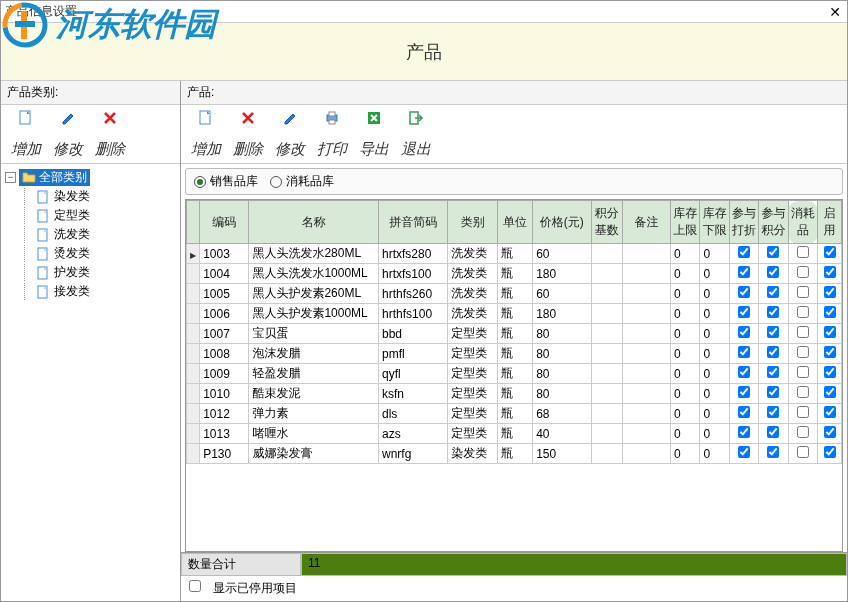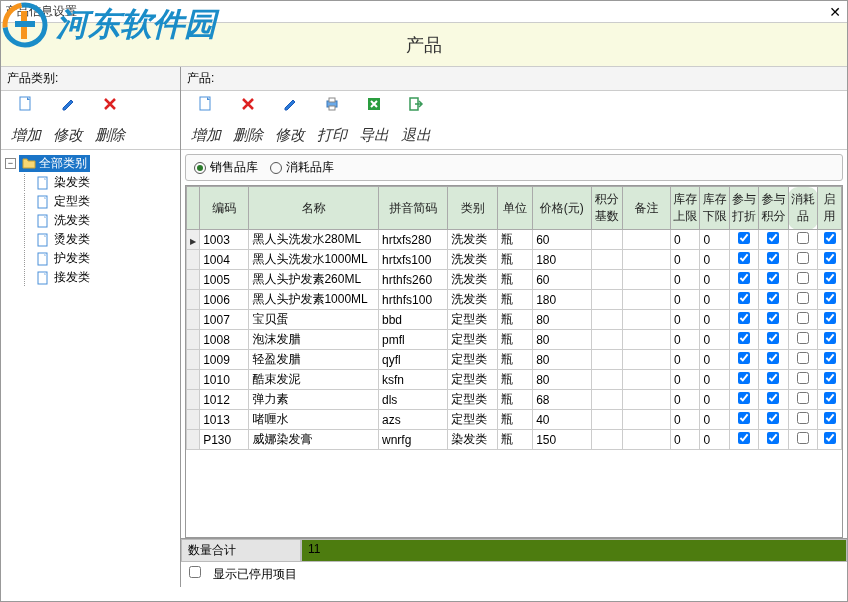--- a/index.html
+++ b/index.html
@@ -8,21 +8,21 @@
 .titlebar { height: 22px; background: #fff; border-bottom: 1px solid #ccc; display: flex; align-items: center; justify-content: space-between; padding: 0 4px; }
 .titlebar .title { color: #333; font-size: 12px; }
 .titlebar .close { width: 16px; height: 16px; text-align: center; cursor: pointer; font-size: 14px; }
 
 .logo-banner { position: absolute; top: 0; left: 0; z-index: 10; }
 .logo-banner .logo-circle { display: inline-block; vertical-align: middle; }
 .logo-banner .logo-text { display: inline-block; vertical-align: middle; margin-left: 4px; }
 .logo-banner .cn { font-size: 32px; font-weight: bold; color: #1a8cc8; font-style: italic; }
 .logo-banner .url { font-size: 14px; font-weight: bold; color: #2a9d3f; letter-spacing: 1px; }
 
-.header-band { height: 44px; background: #f9fae1; border-bottom: 1px solid #ccc; display: flex; align-items: center; justify-content: center; }
+.header-band { height: 58px; background: #f9fae1; border-bottom: 1px solid #ccc; display: flex; align-items: center; justify-content: center; }
 .header-band .page-title { font-size: 18px; color: #333; }
 
 .workspace { display: flex; height: calc(100% - 22px - 58px); }
 
 .sidebar { width: 180px; border-right: 1px solid #999; display: flex; flex-direction: column; }
 .sidebar .label-row { padding: 3px 6px; border-bottom: 1px solid #ccc; background: #f4f4f4; }
 .sidebar .tb { display: flex; gap: 0; padding: 2px 4px; border-bottom: 1px solid #ccc; }
 .tb-btn { display: flex; flex-direction: column; align-items: center; padding: 2px 6px; cursor: pointer; }
 .tb-btn .ic { width: 20px; height: 18px; display: flex; align-items: center; justify-content: center; }
 .tb-btn .lbl { font-size: 15px; color: #333; margin-top: 13px; font-style: italic; }

